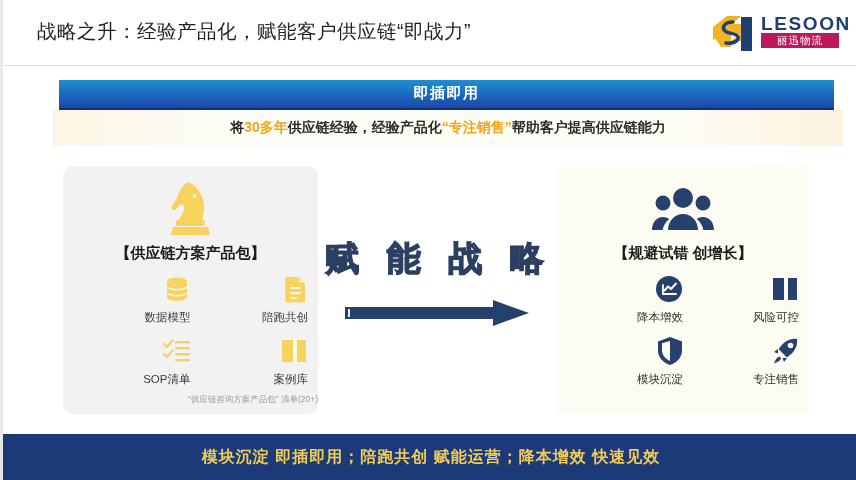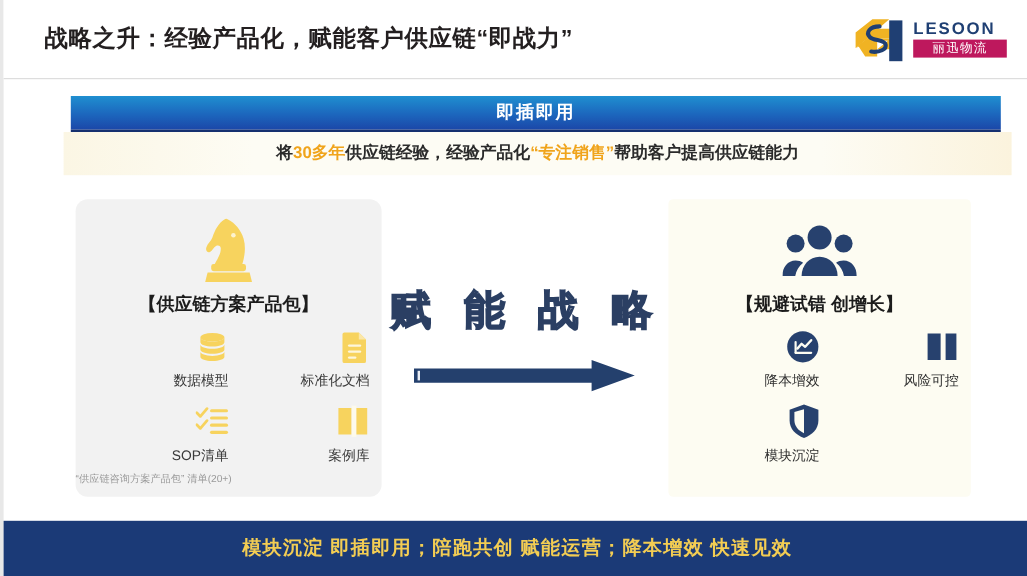--- a/index.html
+++ b/index.html
@@ -16,41 +16,41 @@
     border-left:3px solid #e8e8e8;
   }
 
   
   .header{
     position:absolute;left:0;top:0;width:856px;height:66px;
     background:#ffffff;
   }
   .header-title{
     position:absolute;left:34px;top:18px;
-    font-size:19.5px;font-weight:bold;color:#231f20;
+    font-size:19.5px;font-weight:normal;color:#231f20;
     letter-spacing:0.5px;white-space:nowrap;
   }
   .header-rule{
     position:absolute;left:0;top:65px;width:856px;height:1px;
     background:#dddddd;
   }
 
   
   .logo{
     position:absolute;right:20px;top:12px;
     width:132px;height:44px;
   }
   .logo-mark{
     position:absolute;left:4px;top:2px;width:44px;height:40px;
   }
   .logo-text{
     position:absolute;left:54px;top:3px;width:78px;
   }
   .logo-word{
-    font-size:14px;font-weight:bold;color:#1f3f73;
+    font-size:19px;font-weight:bold;color:#1f3f73;
     letter-spacing:1.6px;line-height:17px;
   }
   .logo-cn{
     margin-top:1px;background:#be185d;color:#ffffff;
     font-size:10.5px;letter-spacing:1px;line-height:15px;
     text-align:center;padding:0 2px;white-space:nowrap;
   }
 
   
   .band{
@@ -96,21 +96,21 @@
   }
   .cell{
     display:flex;flex-direction:column;align-items:flex-end;justify-content:flex-start;
   }
   .cell-icon{height:30px;display:flex;align-items:center;justify-content:center;}
   .cell-label{
     margin-top:6px;font-size:11.5px;color:#3a3a3a;white-space:nowrap;
   }
   .card-right .cell-label{color:#2f2f2f;}
   .card-foot{
-    position:absolute;left:0;right:0;bottom:8px;text-align:left;
+    position:absolute;left:0;right:0;bottom:8px;text-align:right;
     font-size:8.5px;color:#9a9a9a;white-space:nowrap;
   }
 
   
   .center{
     position:absolute;left:318px;top:236px;width:236px;height:110px;
   }
   .center-text{
     position:absolute;left:0;right:0;top:0;text-align:center;
     font-size:34px;font-weight:bold;letter-spacing:9px;
@@ -202,21 +202,21 @@
       <div class="cell">
         <div class="cell-icon">
           <svg width="24" height="28" viewBox="0 0 24 28">
             <path d="M3 2 h12 l6 6 v18 a1.6 1.6 0 0 1 -1.6 1.6 H3 A1.6 1.6 0 0 1 1.4 26 V3.6 A1.6 1.6 0 0 1 3 2 Z" fill="#f7d35e"></path>
             <path d="M15 2 l6 6 h-6 Z" fill="#fbe7a8"></path>
             <rect x="6" y="12" width="11" height="2" rx="1" fill="#fdf6dc"></rect>
             <rect x="6" y="17" width="11" height="2" rx="1" fill="#fdf6dc"></rect>
             <rect x="6" y="22" width="7" height="2" rx="1" fill="#fdf6dc"></rect>
           </svg>
         </div>
-        <div class="cell-label">标准化文档</div>
+        <div class="cell-label">陪跑共创</div>
       </div>
 
       <div class="cell">
         <div class="cell-icon">
           <svg width="28" height="26" viewBox="0 0 28 26">
             <path d="M1 6 L4 9 L9.5 2.5" stroke="#f7d35e" stroke-width="2.3" fill="none" stroke-linecap="round" stroke-linejoin="round"></path>
             <path d="M1 16 L4 19 L9.5 12.5" stroke="#f7d35e" stroke-width="2.3" fill="none" stroke-linecap="round" stroke-linejoin="round"></path>
             <rect x="12" y="3" width="15" height="2.6" rx="1.3" fill="#f7d35e"></rect>
             <rect x="12" y="9" width="15" height="2.6" rx="1.3" fill="#f7d35e"></rect>
             <rect x="12" y="15" width="15" height="2.6" rx="1.3" fill="#f7d35e"></rect>
@@ -295,20 +295,32 @@
       <div class="cell">
         <div class="cell-icon">
           <svg width="26" height="30" viewBox="0 0 26 30">
             <path d="M13 1 L25 5.5 v9 c0 7 -5 12 -12 14.5 C6 26.5 1 21.5 1 14.5 v-9 Z" fill="#27416e"></path>
             <path d="M13 5 v20 c-5 -2.2 -8 -6 -8 -11 V7.3 Z" fill="#fdfcf2"></path>
           </svg>
         </div>
         <div class="cell-label">模块沉淀</div>
       </div>
 
+      <div class="cell">
+        <div class="cell-icon">
+          <svg width="28" height="28" viewBox="0 0 28 28">
+            <path d="M26 2 c-6 -1 -12 2 -16 7 l-2.5 3 l8.5 8.5 l3 -2.5 c5 -4 8 -10 7 -16 Z" fill="#27416e"></path>
+            <circle cx="19.5" cy="8.5" r="2.8" fill="#fdfcf2"></circle>
+            <path d="M7 12 L3 15 l4 1.5 Z" fill="#27416e"></path>
+            <path d="M16 21 L13 25 l-1.5 -4 Z" fill="#27416e"></path>
+            <path d="M8.5 19.5 c-2 0.4 -4 2.5 -5.5 7 c4.5 -1.5 6.6 -3.5 7 -5.5 Z" fill="#27416e"></path>
+          </svg>
+        </div>
+        <div class="cell-label">专注销售</div>
+      </div>
 
     </div>
   </div>
 
   <div class="footer">
     <div class="footer-text">模块沉淀 即插即用；陪跑共创 赋能运营；降本增效 快速见效</div>
   </div>
 
 </div>
 

